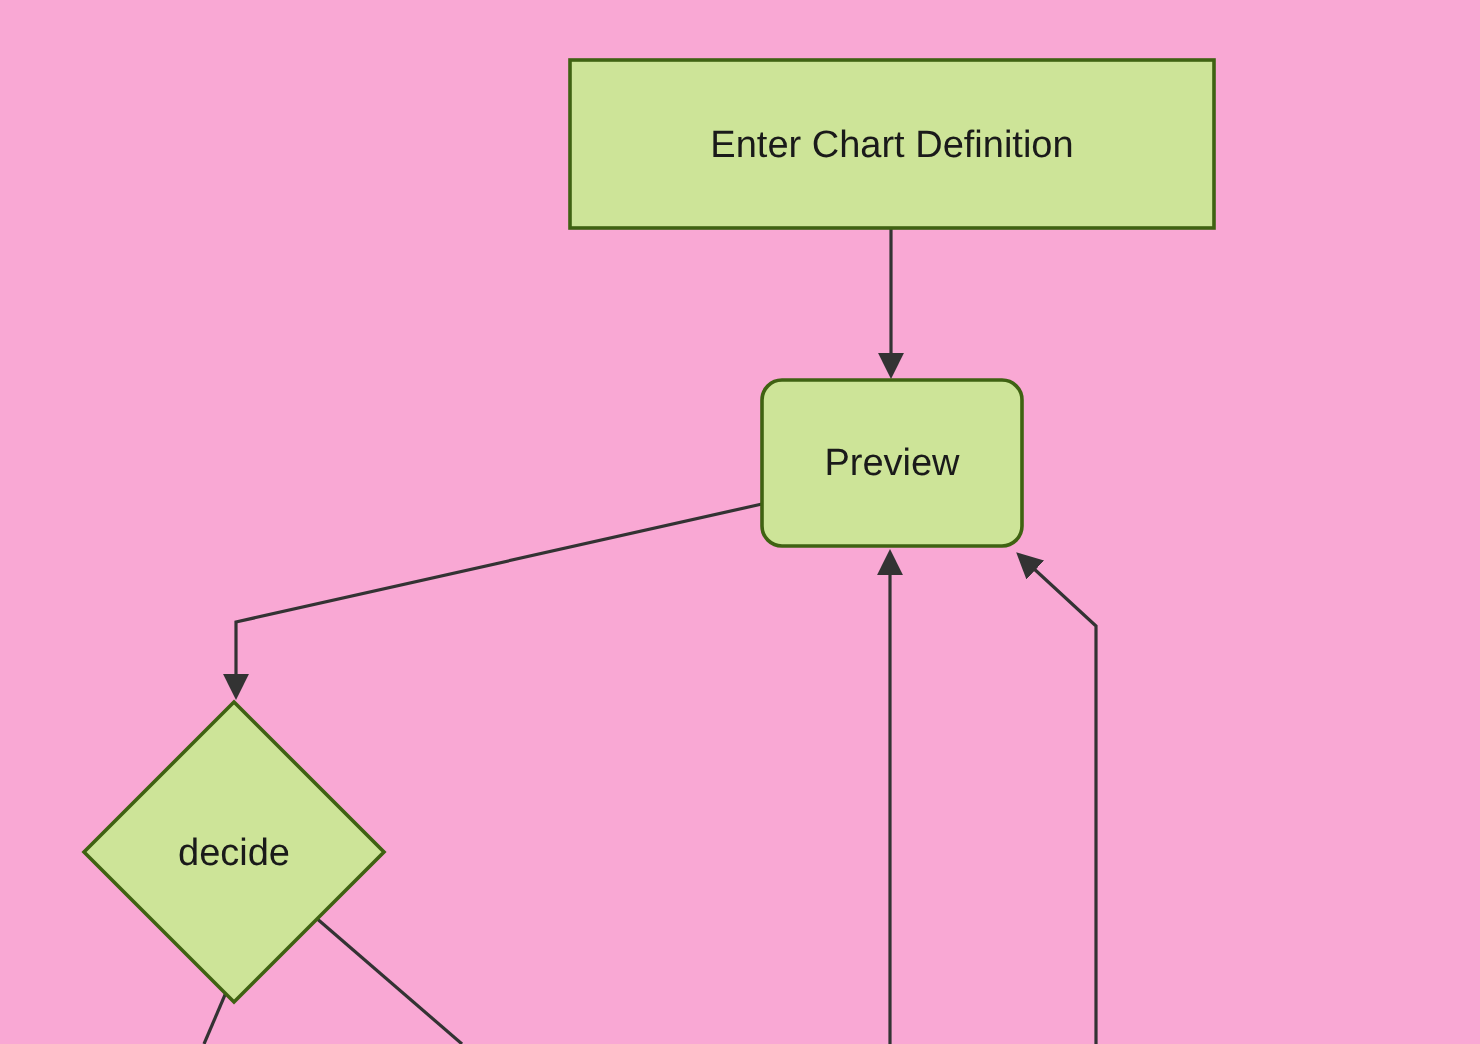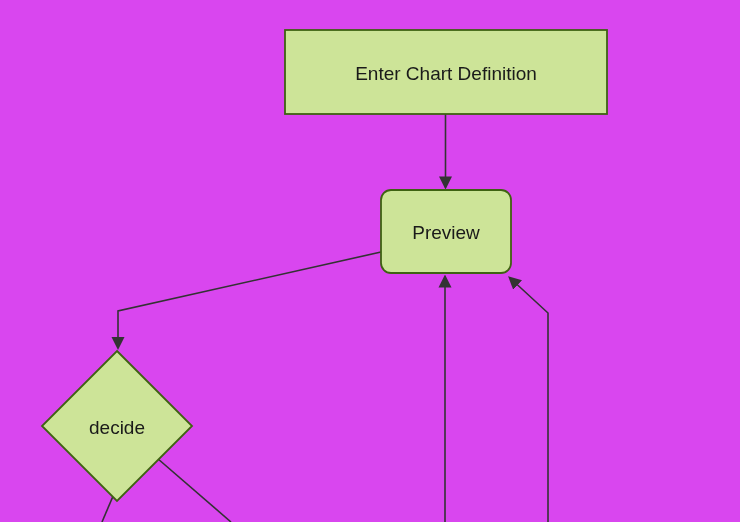--- a/index.html
+++ b/index.html
@@ -4,21 +4,21 @@
 <style>
   html, body {
     margin: 0;
     padding: 0;
     background: #ffffff;
   }
   .stage {
     position: relative;
     width: 740px;
     height: 522px;
-    background: #d946ef;
+    background: #f9a8d4;
     overflow: hidden;
     font-family: "Liberation Sans", sans-serif;
   }
   svg { display: block; }
   .edge {
     fill: none;
     stroke-width: 1.6px;
   }
   .node-shape {
     stroke-width: 1.8px;

